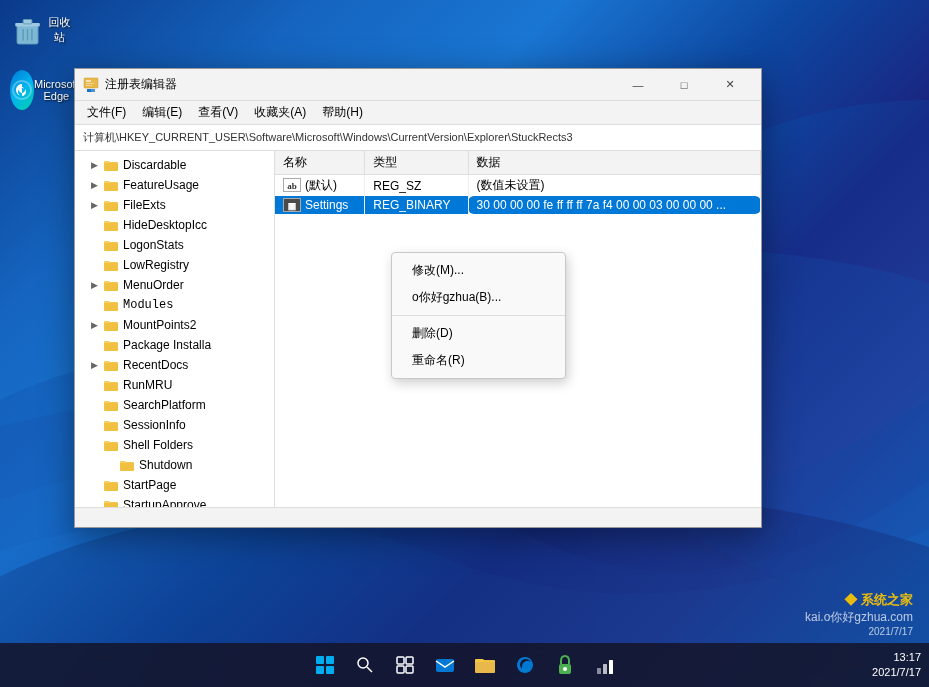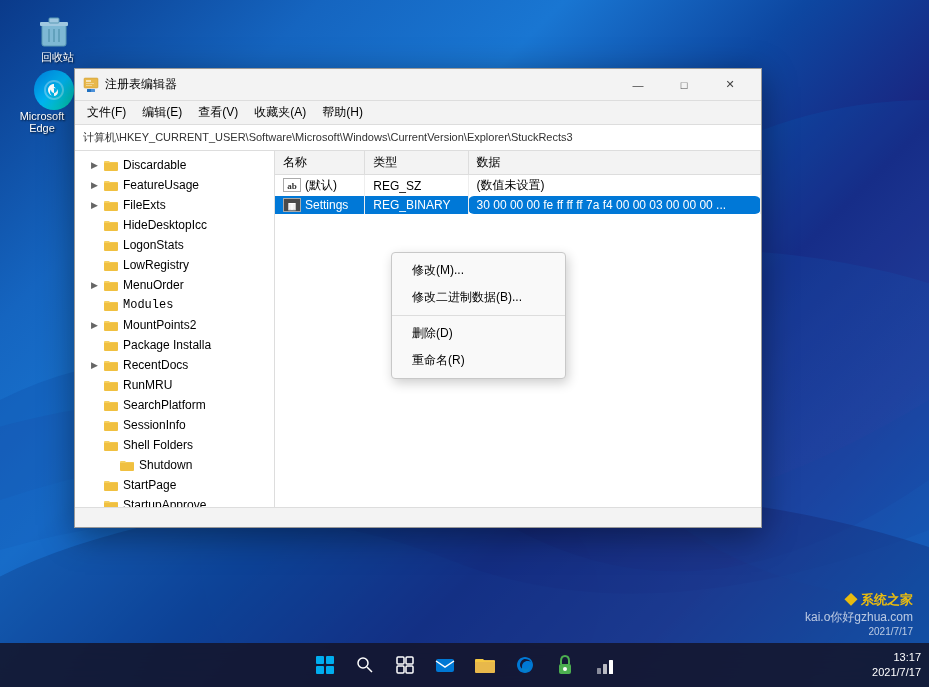--- a/index.html
+++ b/index.html
@@ -19,22 +19,22 @@
       position: absolute;
       top: 0; left: 0;
       background: linear-gradient(135deg, #0a3a8a 0%, #1565c0 20%, #1976d2 35%, #0d47a1 50%, #1a237e 65%, #283593 80%, #1565c0 100%);
       overflow: hidden;
     }
 
     
     .desktop-icon {
       position: absolute;
       display: flex;
-      flex-direction: column;
-      align-items: flex-end;
+      flex-direction: row;
+      align-items: center;
       width: 64px;
       cursor: pointer;
     }
     .desktop-icon .icon-label {
       color: white;
       font-size: 11px;
       text-align: center;
       text-shadow: 1px 1px 2px rgba(0,0,0,0.8);
     }
 
@@ -572,21 +572,21 @@
         </table>
       </div>
     </div>
 
     <div class="status-bar">
       <span></span>
     </div>
 
     <div id="context-menu">
     <div class="ctx-item">修改(M)...</div>
-        <div class="ctx-item">修改二进制数据(B)...</div>
+        <div class="ctx-item">o你好gzhua(B)...</div>
         <div class="ctx-separator"></div>
         <div class="ctx-item">删除(D)</div>
         <div class="ctx-item">重命名(R)</div>
       </div>
   </div>
 
   <div id="taskbar">
 
     <div class="taskbar-item" style="color:white;font-size:20px;">
       <svg width="20" height="20" viewBox="0 0 20 20">

